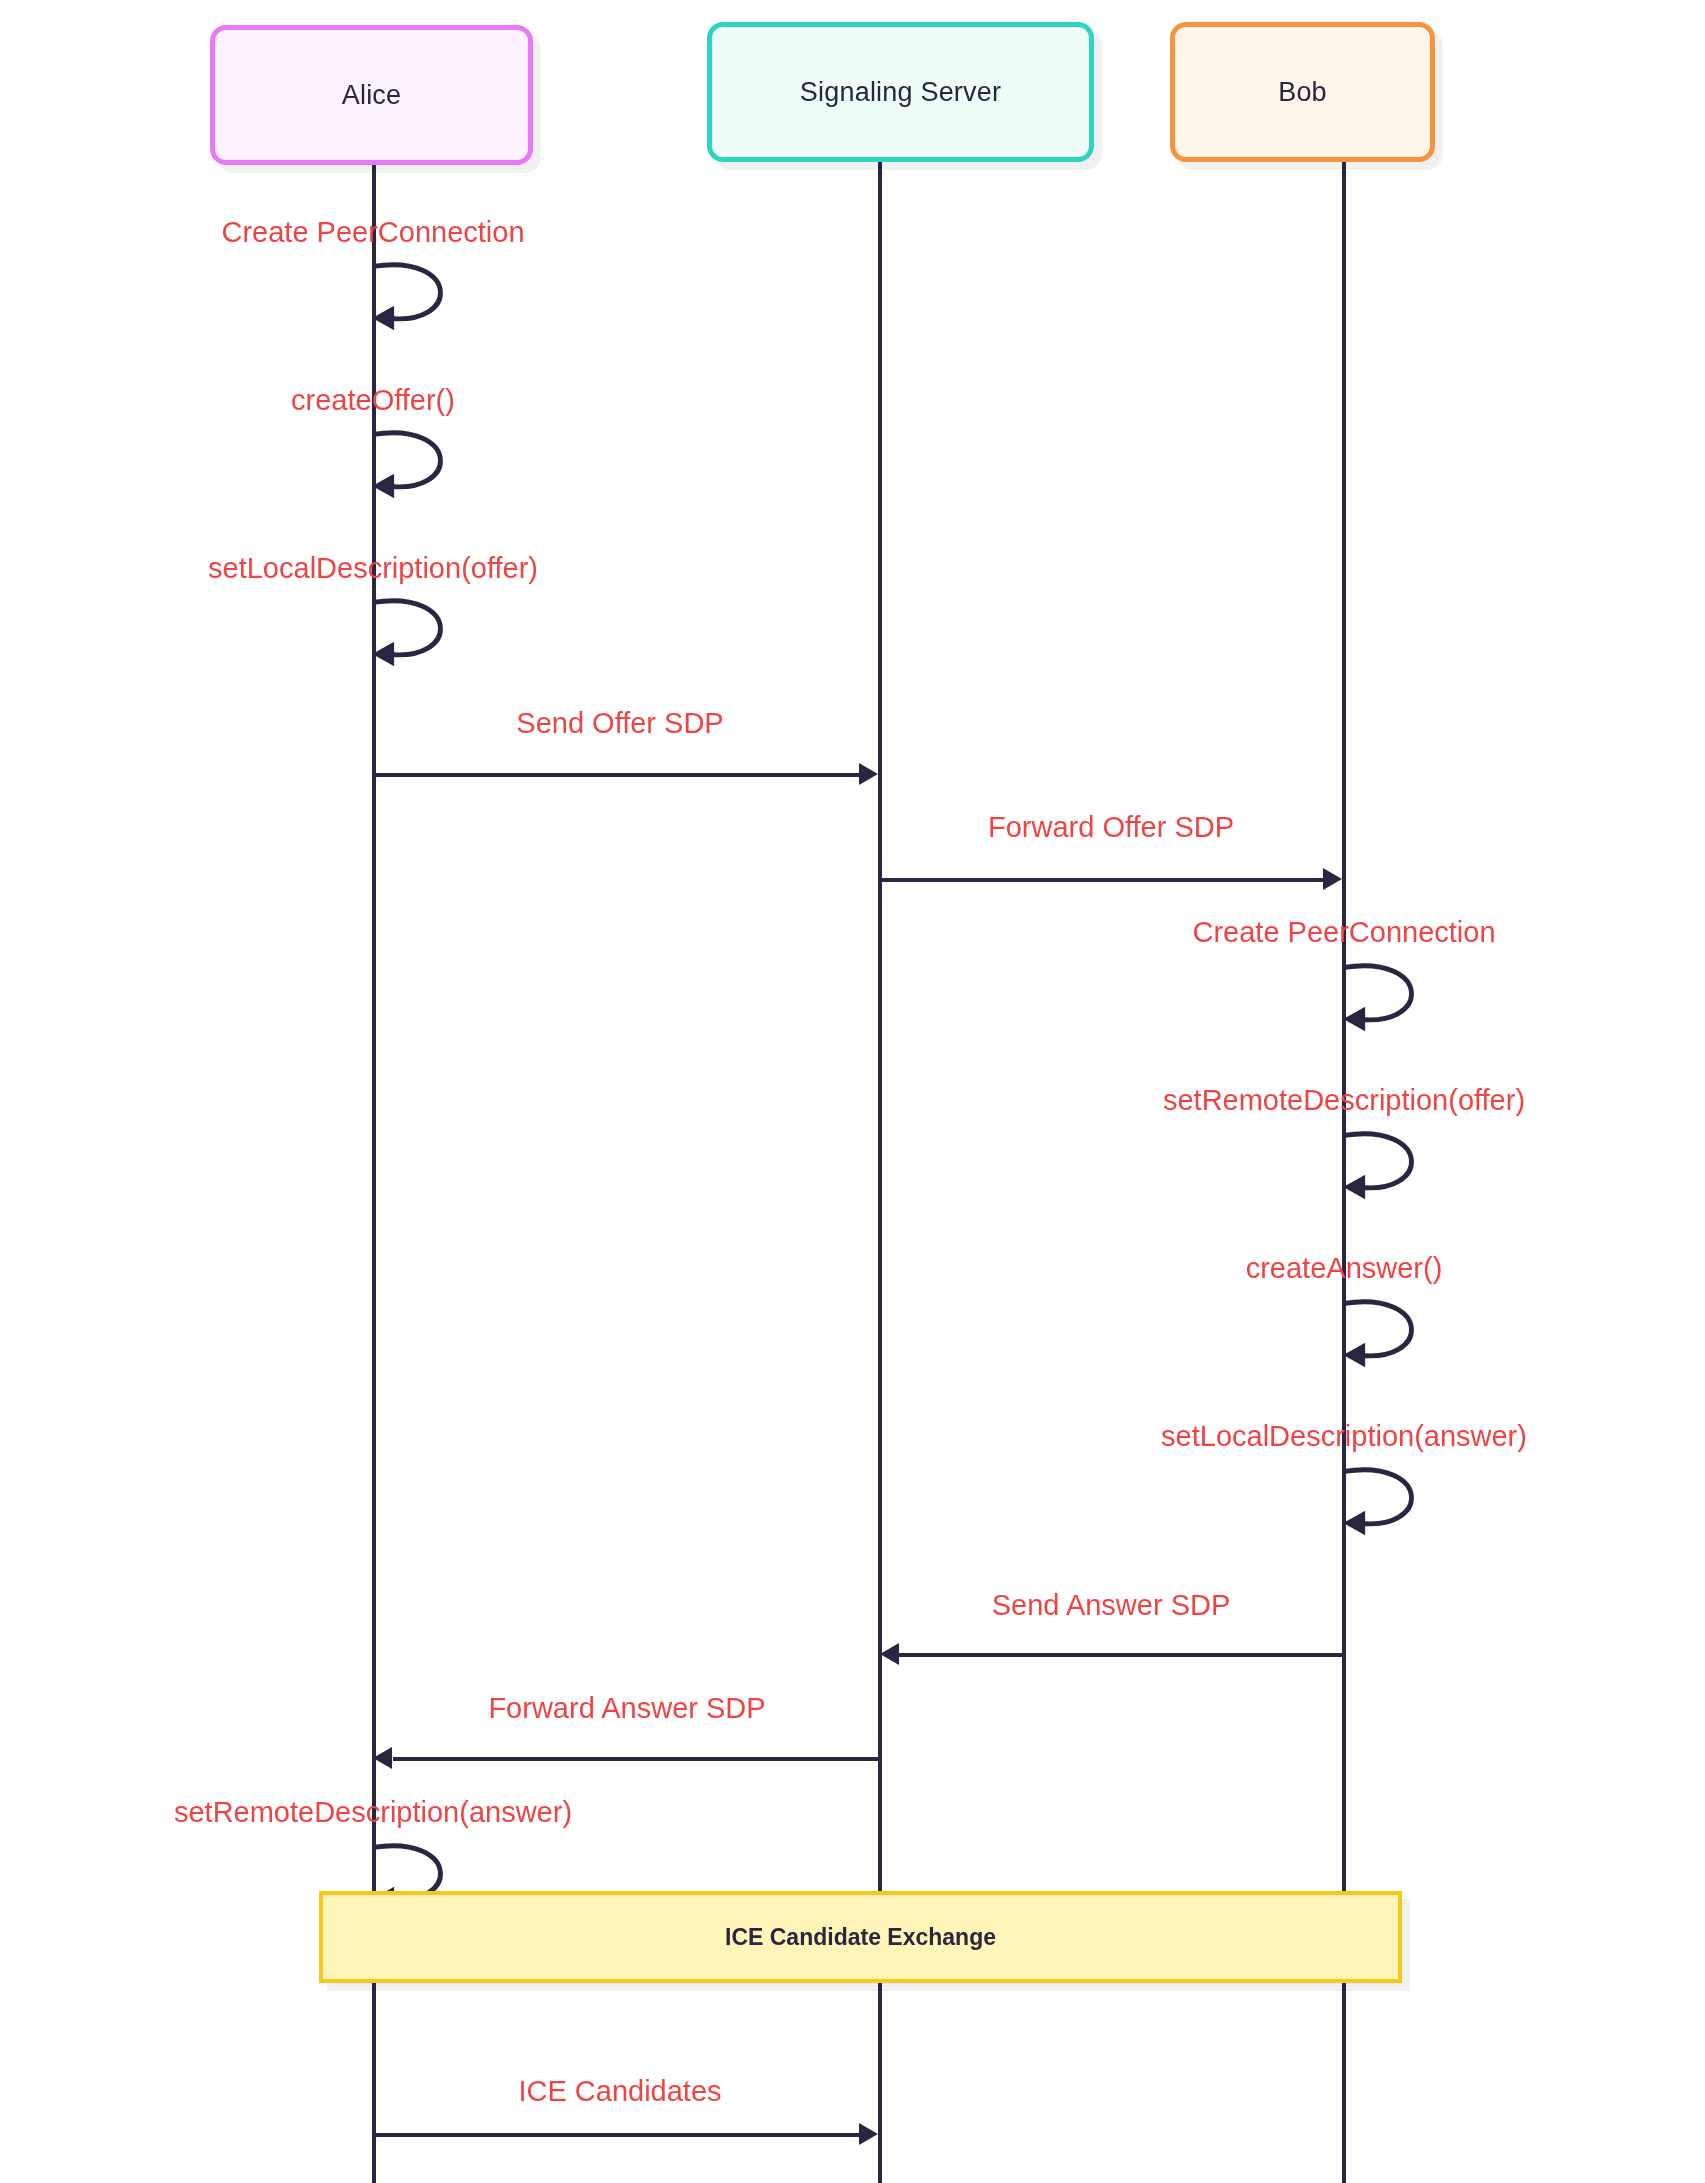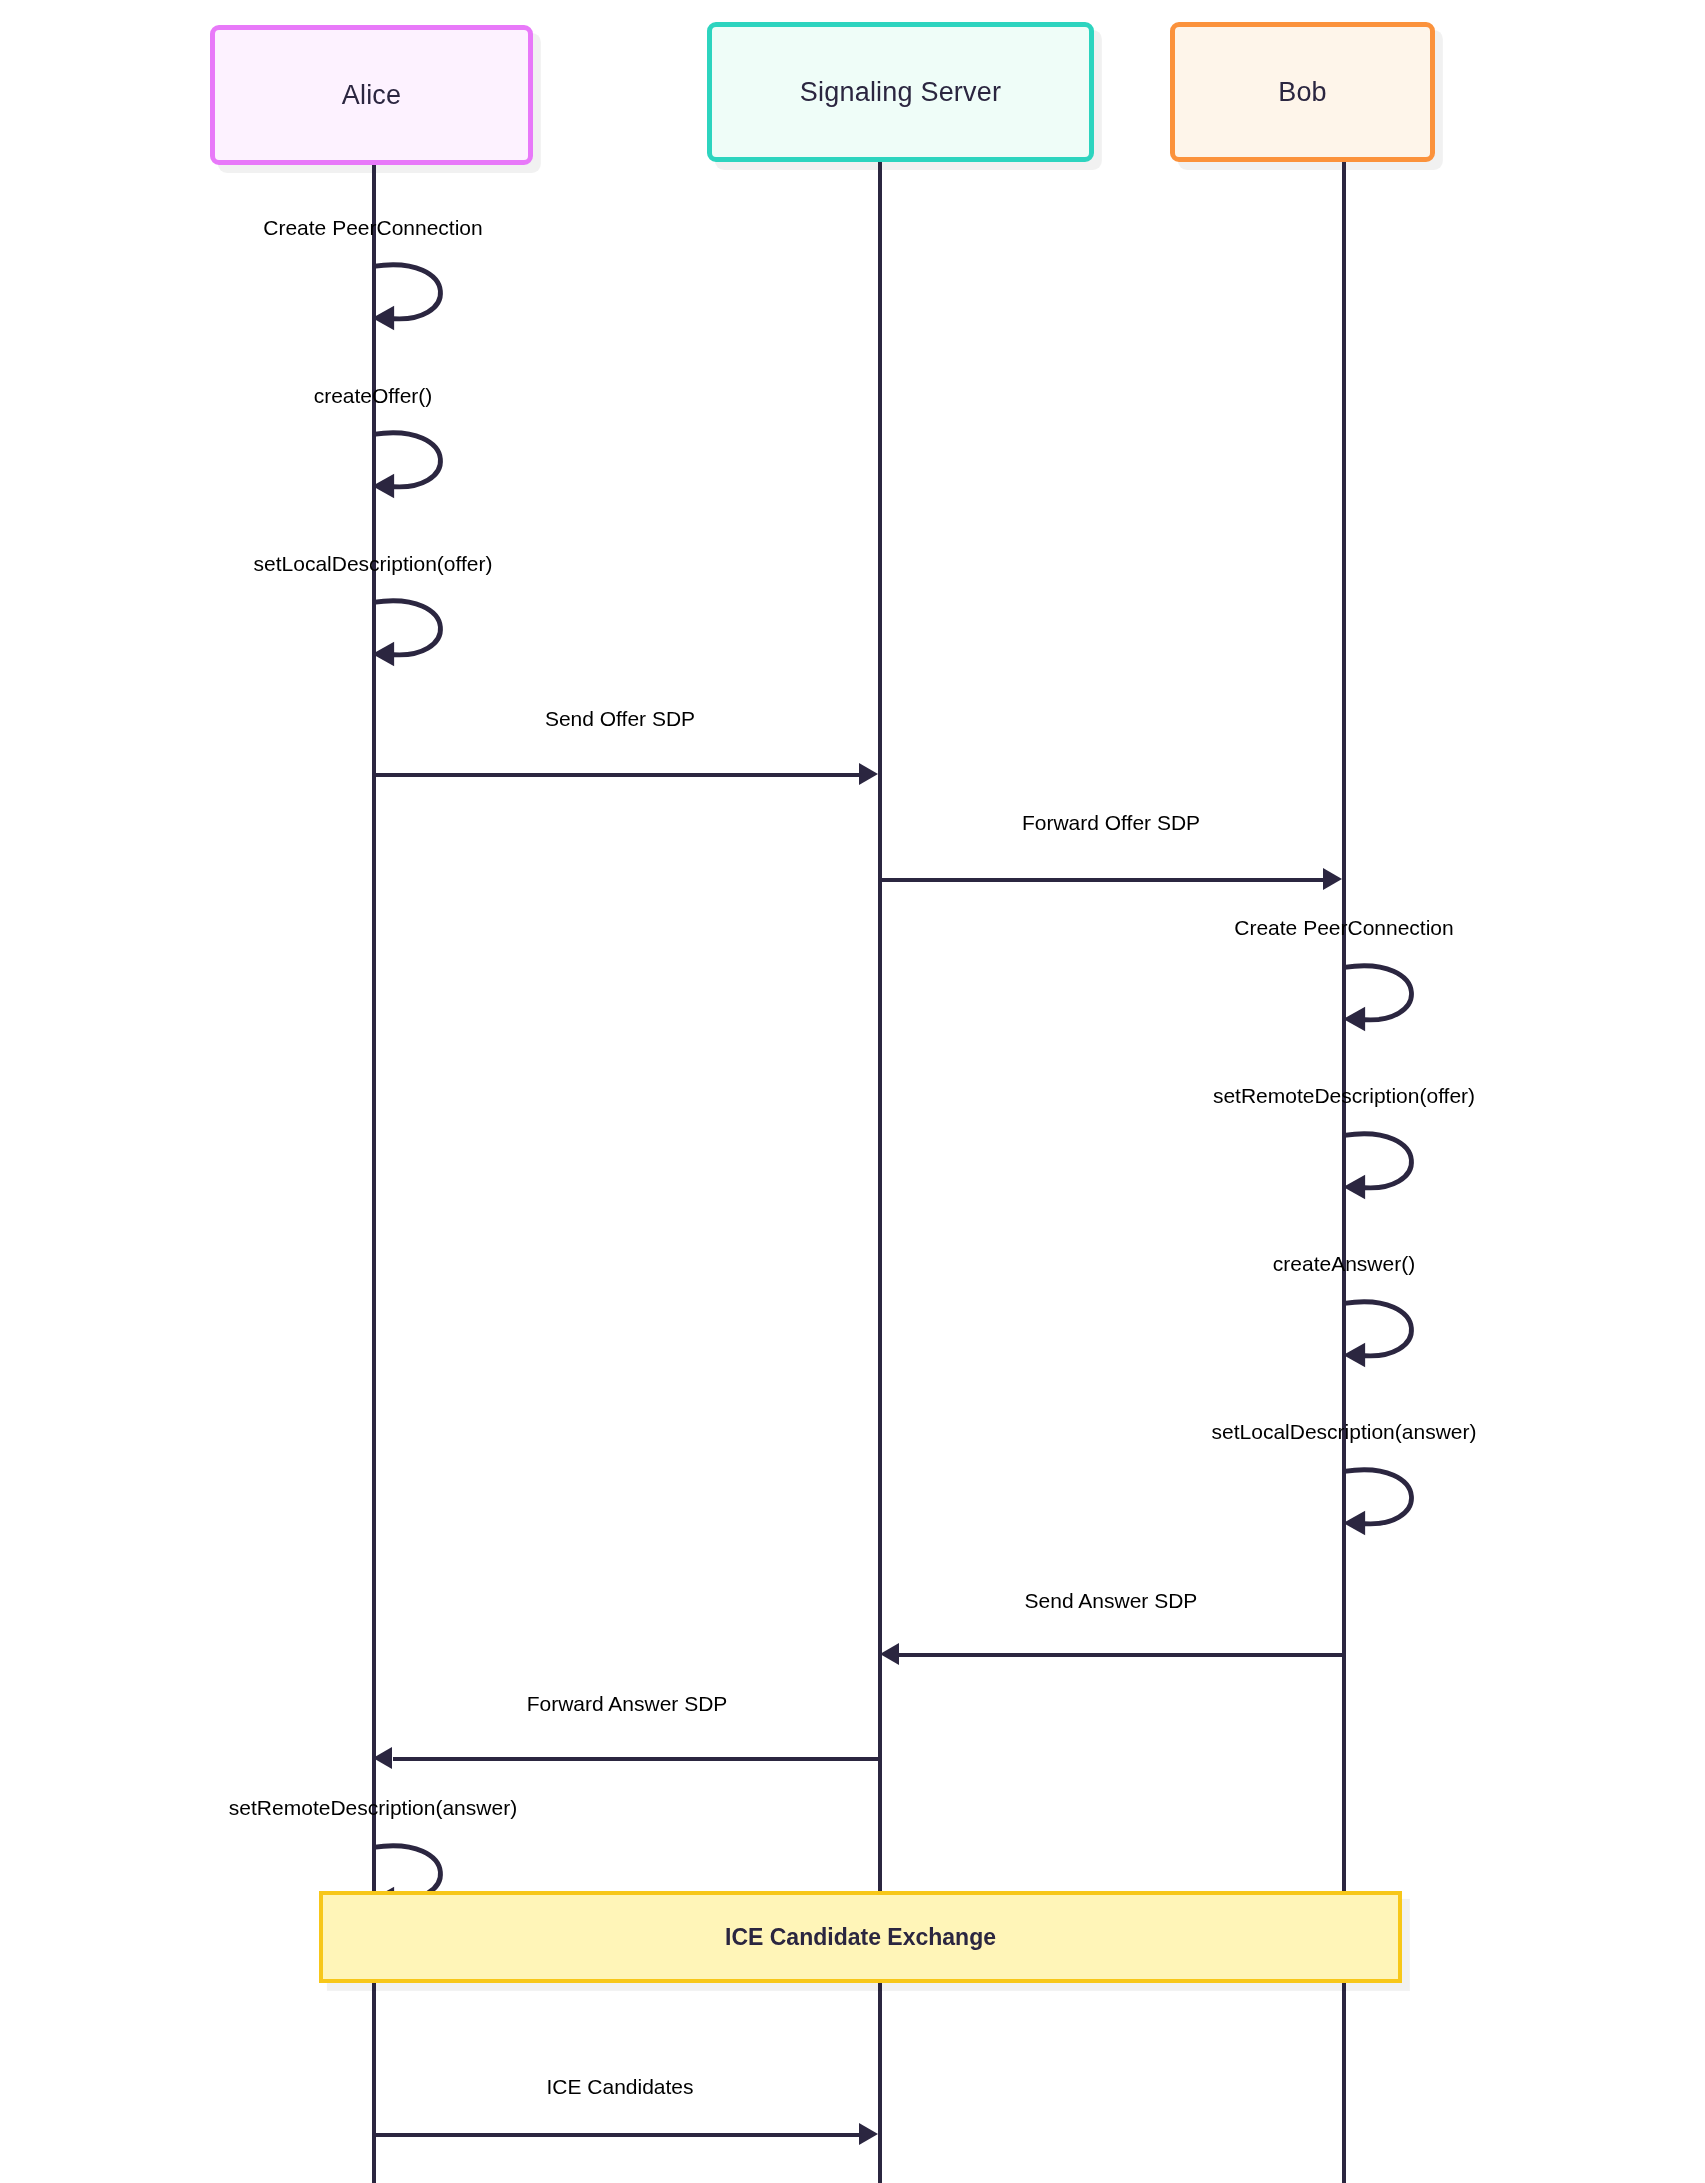--- a/index.html
+++ b/index.html
@@ -15,21 +15,21 @@
     width: 1705px;
     height: 2854px;
     background: #ffffff;
     overflow: hidden;
   }
 
   
   .participant-box {
     position: absolute;
     box-sizing: border-box;
-    border-radius: 9px;
+    border-radius: 16px;
     display: flex;
     align-items: center;
     justify-content: center;
     box-shadow: 7.9px 7.9px 0 0 rgba(0,0,0,0.055);
   }
   .participant-label {
     font-size: 27px;
     color: #2b2640;
     white-space: nowrap;
     letter-spacing: 0.2px;
@@ -58,22 +58,22 @@
     border-bottom: 11.4px solid transparent;
     border-left: 19px solid #2b2640;
   }
   .arrowhead.left {
     border-top: 11.4px solid transparent;
     border-bottom: 11.4px solid transparent;
     border-right: 19px solid #2b2640;
   }
   .msg-label {
     position: absolute;
-    font-size: 21px;
-    color: #000000;
+    font-size: 29px;
+    color: #ef4444;
     white-space: nowrap;
     transform: translateX(-50%);
   }
 
   
   .self-loop {
     position: absolute;
   }
   .self-loop svg {
     display: block;

